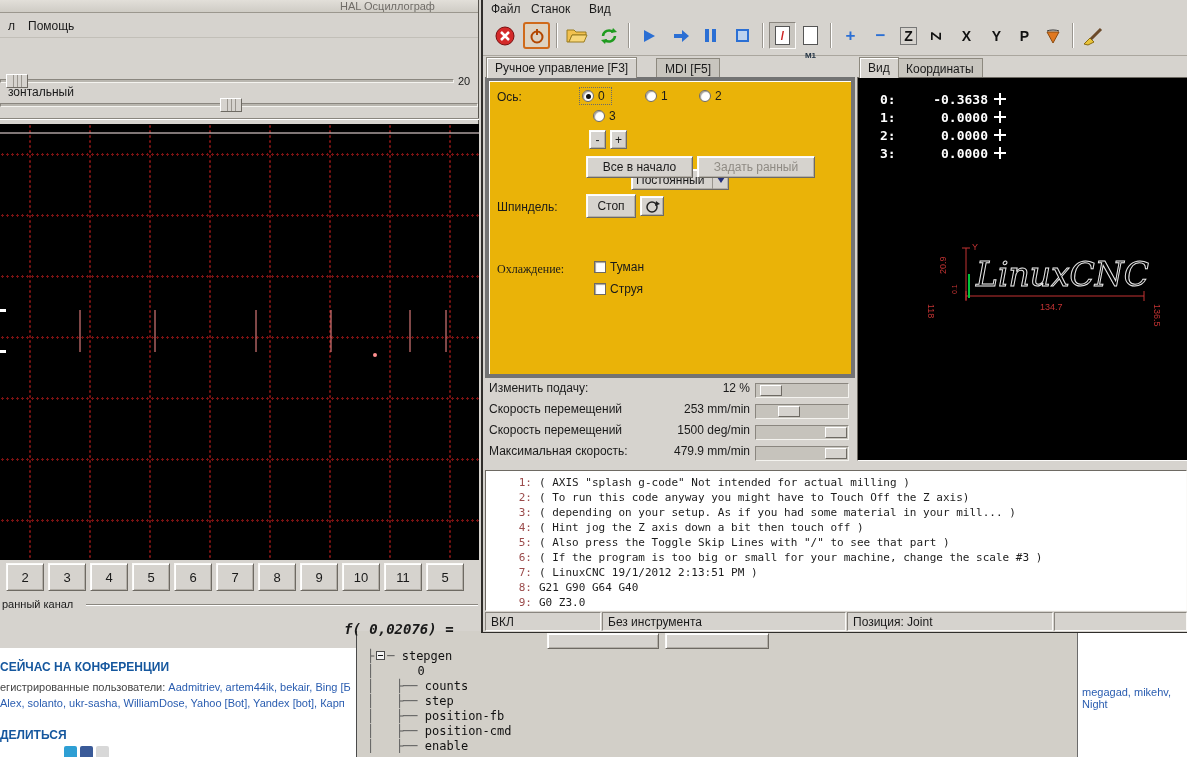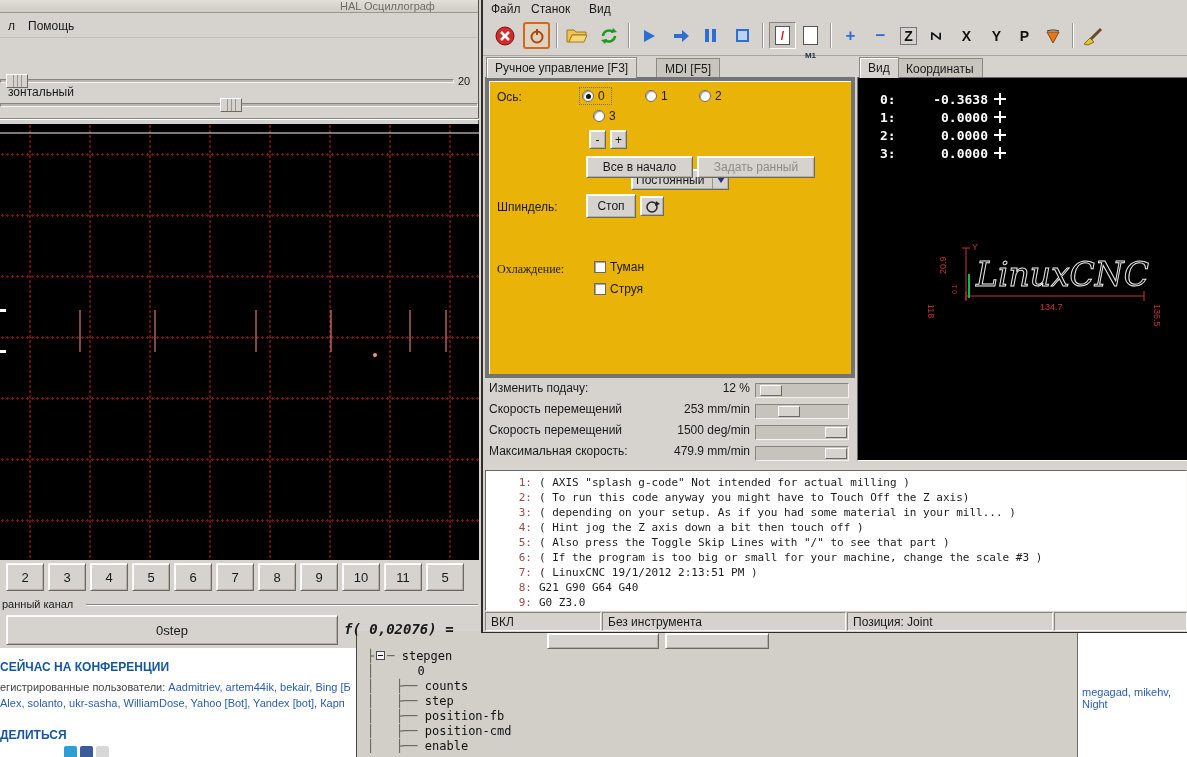--- a/index.html
+++ b/index.html
@@ -245,21 +245,20 @@
     <div class="chan-btn raised btnface">8</div>
     <div class="chan-btn raised btnface">9</div>
     <div class="chan-btn raised btnface">10</div>
     <div class="chan-btn raised btnface">11</div>
     <div class="chan-btn raised btnface">5</div>
   </div>
 
   <span class="abs" style="left:2px; top:598px; font-size:11px;">ранный канал</span>
   <div class="abs" style="left:86px; top:604px; width:392px; height:2px; border-top:1px solid #8a867f; border-bottom:1px solid #fff;"></div>
 
-  <div class="abs raised btnface" style="left:6px; top:615px; width:332px; height:30px; font-size:13px;">0step</div>
   <span class="abs" style="left:344px; top:621px; font-family:'DejaVu Sans Mono', monospace; font-size:14px; font-weight:bold; font-style:italic;">f( 0,02076) =</span>
 </div>
 
 <div class="abs win-cnc">
 
   <div class="cnc-menubar">
     <span class="menu-item" style="left:4px; top:1px;">Файл</span>
     <span class="menu-item" style="left:44px; top:1px;">Станок</span>
     <span class="menu-item" style="left:102px; top:1px;">Вид</span>
   </div>

